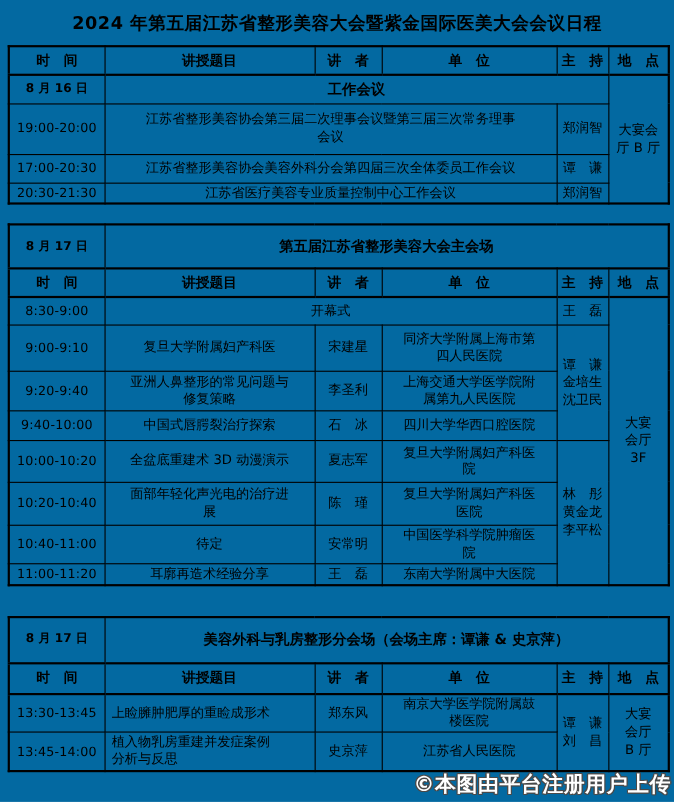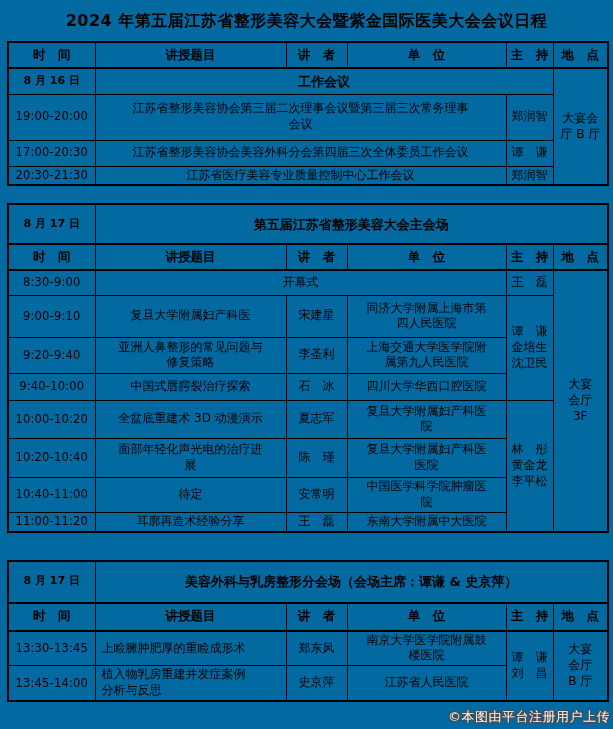--- a/index.html
+++ b/index.html
@@ -41,22 +41,22 @@
   td.hb{border-bottom-width:2px;}
   td.head{font-weight:bold;font-size:12.5px;}
   td.date{font-weight:bold;font-size:11px;}
   td.session{font-weight:bold;font-size:13px;}
   td.time{font-size:11.5px;letter-spacing:0.2px;}
   td.left{text-align:left;padding-left:6px;}
   .watermark{
     position:absolute;
     right:3px;
     bottom:3px;
-    font-size:13px;
-    font-weight:normal;
+    font-size:19px;
+    font-weight:bold;
     color:#ffffff;
     text-shadow:
       -1px -1px 0 #4a4a4a, 1px -1px 0 #4a4a4a,
       -1px 1px 0 #4a4a4a, 1px 1px 0 #4a4a4a,
       0 -1px 0 #4a4a4a, 0 1px 0 #4a4a4a,
       -1px 0 0 #4a4a4a, 1px 0 0 #4a4a4a;
     letter-spacing:0.5px;
   }
 </style>
 </head>

